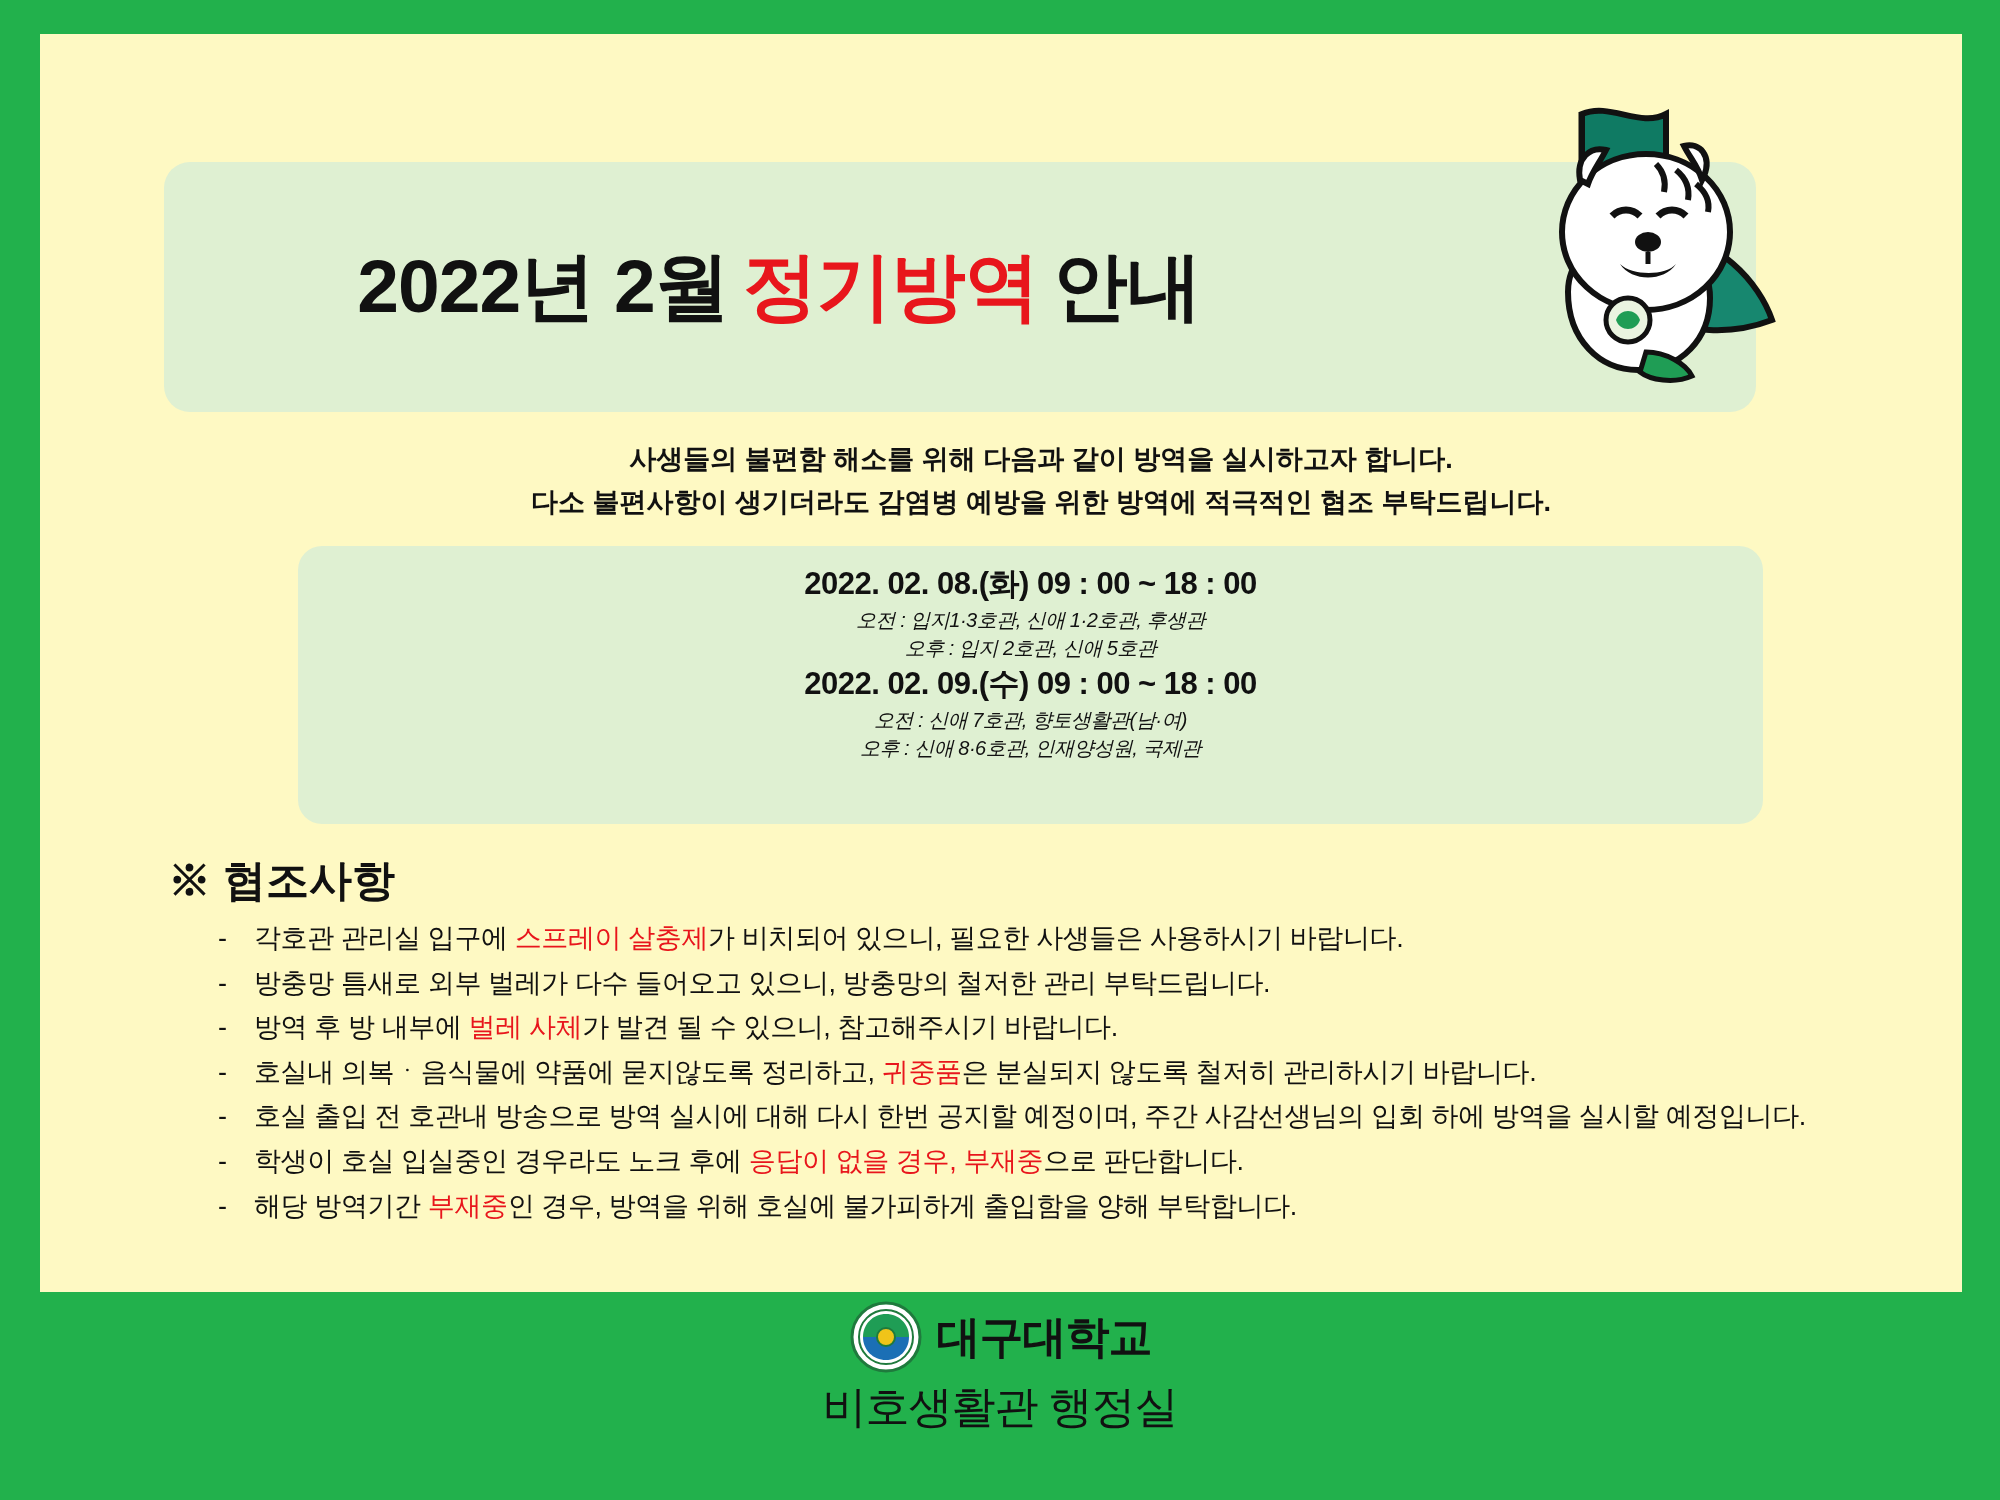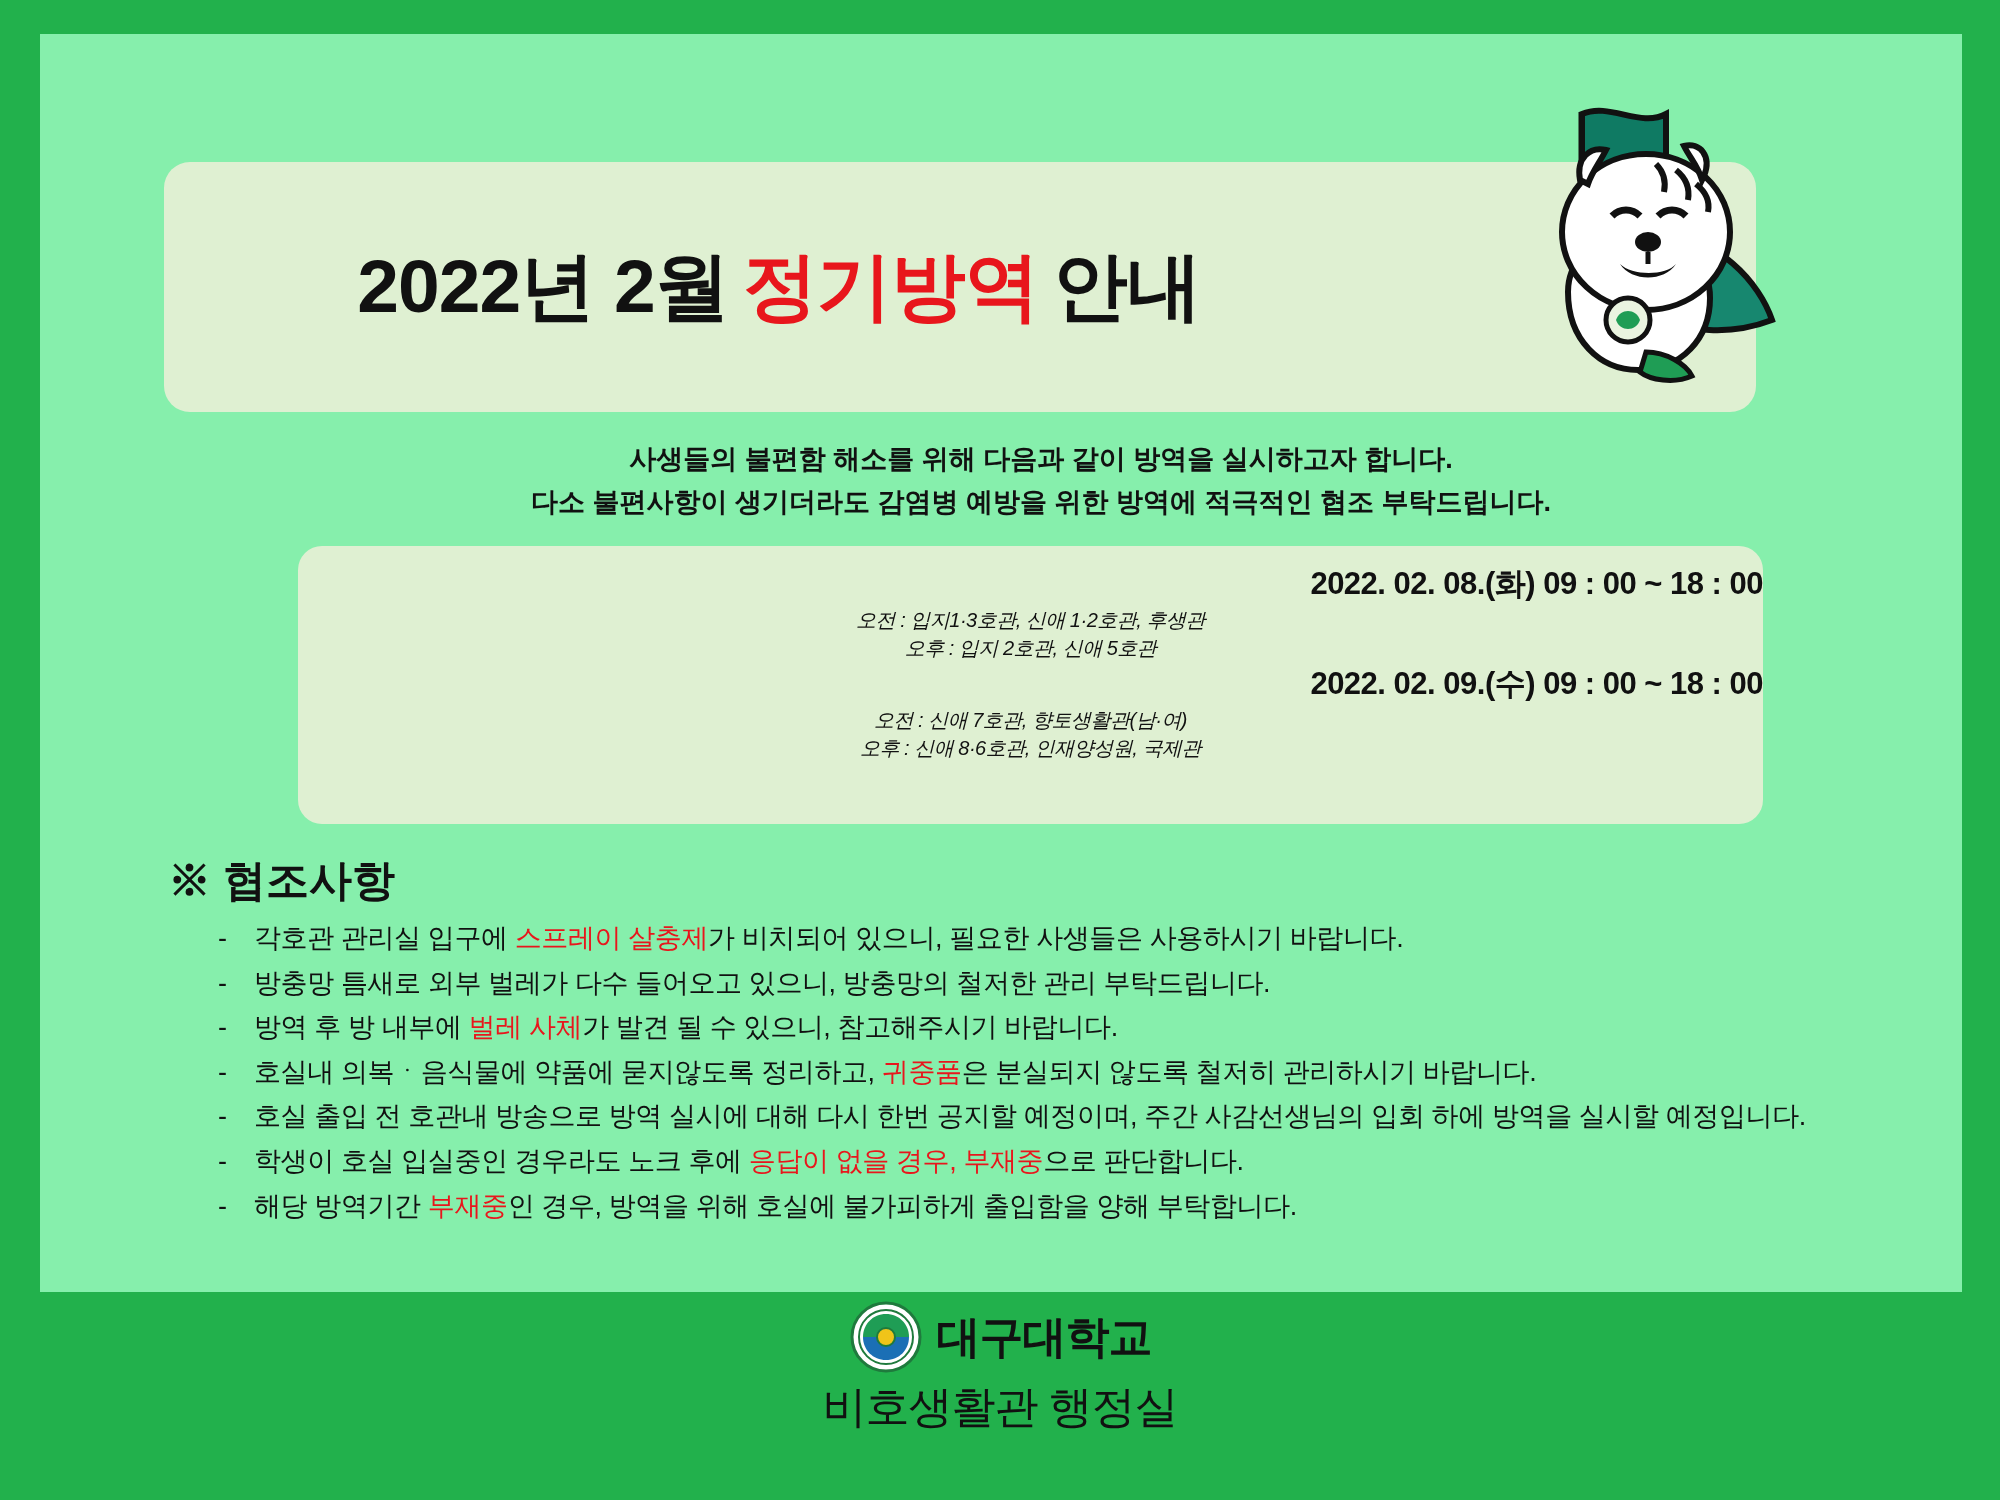--- a/index.html
+++ b/index.html
@@ -16,21 +16,21 @@
   .poster {
     position: absolute;
     left: 0; top: 0;
     width: 2000px; height: 1500px;
     background: #22b14c;
   }
   .white-panel {
     position: absolute;
     left: 40px; top: 34px;
     width: 1922px; height: 1258px;
-    background: #86efac;
+    background: #fef9c3;
   }
   
   .title-banner {
     position: absolute;
     left: 124px; top: 128px;
     width: 1592px; height: 250px;
     background: #dff0d2;
     border-radius: 26px;
   }
   .title-text {
@@ -76,21 +76,20 @@
     border-radius: 24px;
     padding-top: 16px;
     text-align: center;
   }
   .sched-date {
     font-size: 31px;
     font-weight: bold;
     color: #111111;
     line-height: 1.45;
     letter-spacing: -0.5px;
-    text-align: right;
   }
   .sched-line {
     font-size: 20px;
     color: #111111;
     line-height: 1.38;
     letter-spacing: -0.5px;
     font-style: italic;
   }
   
   .notes-head {

